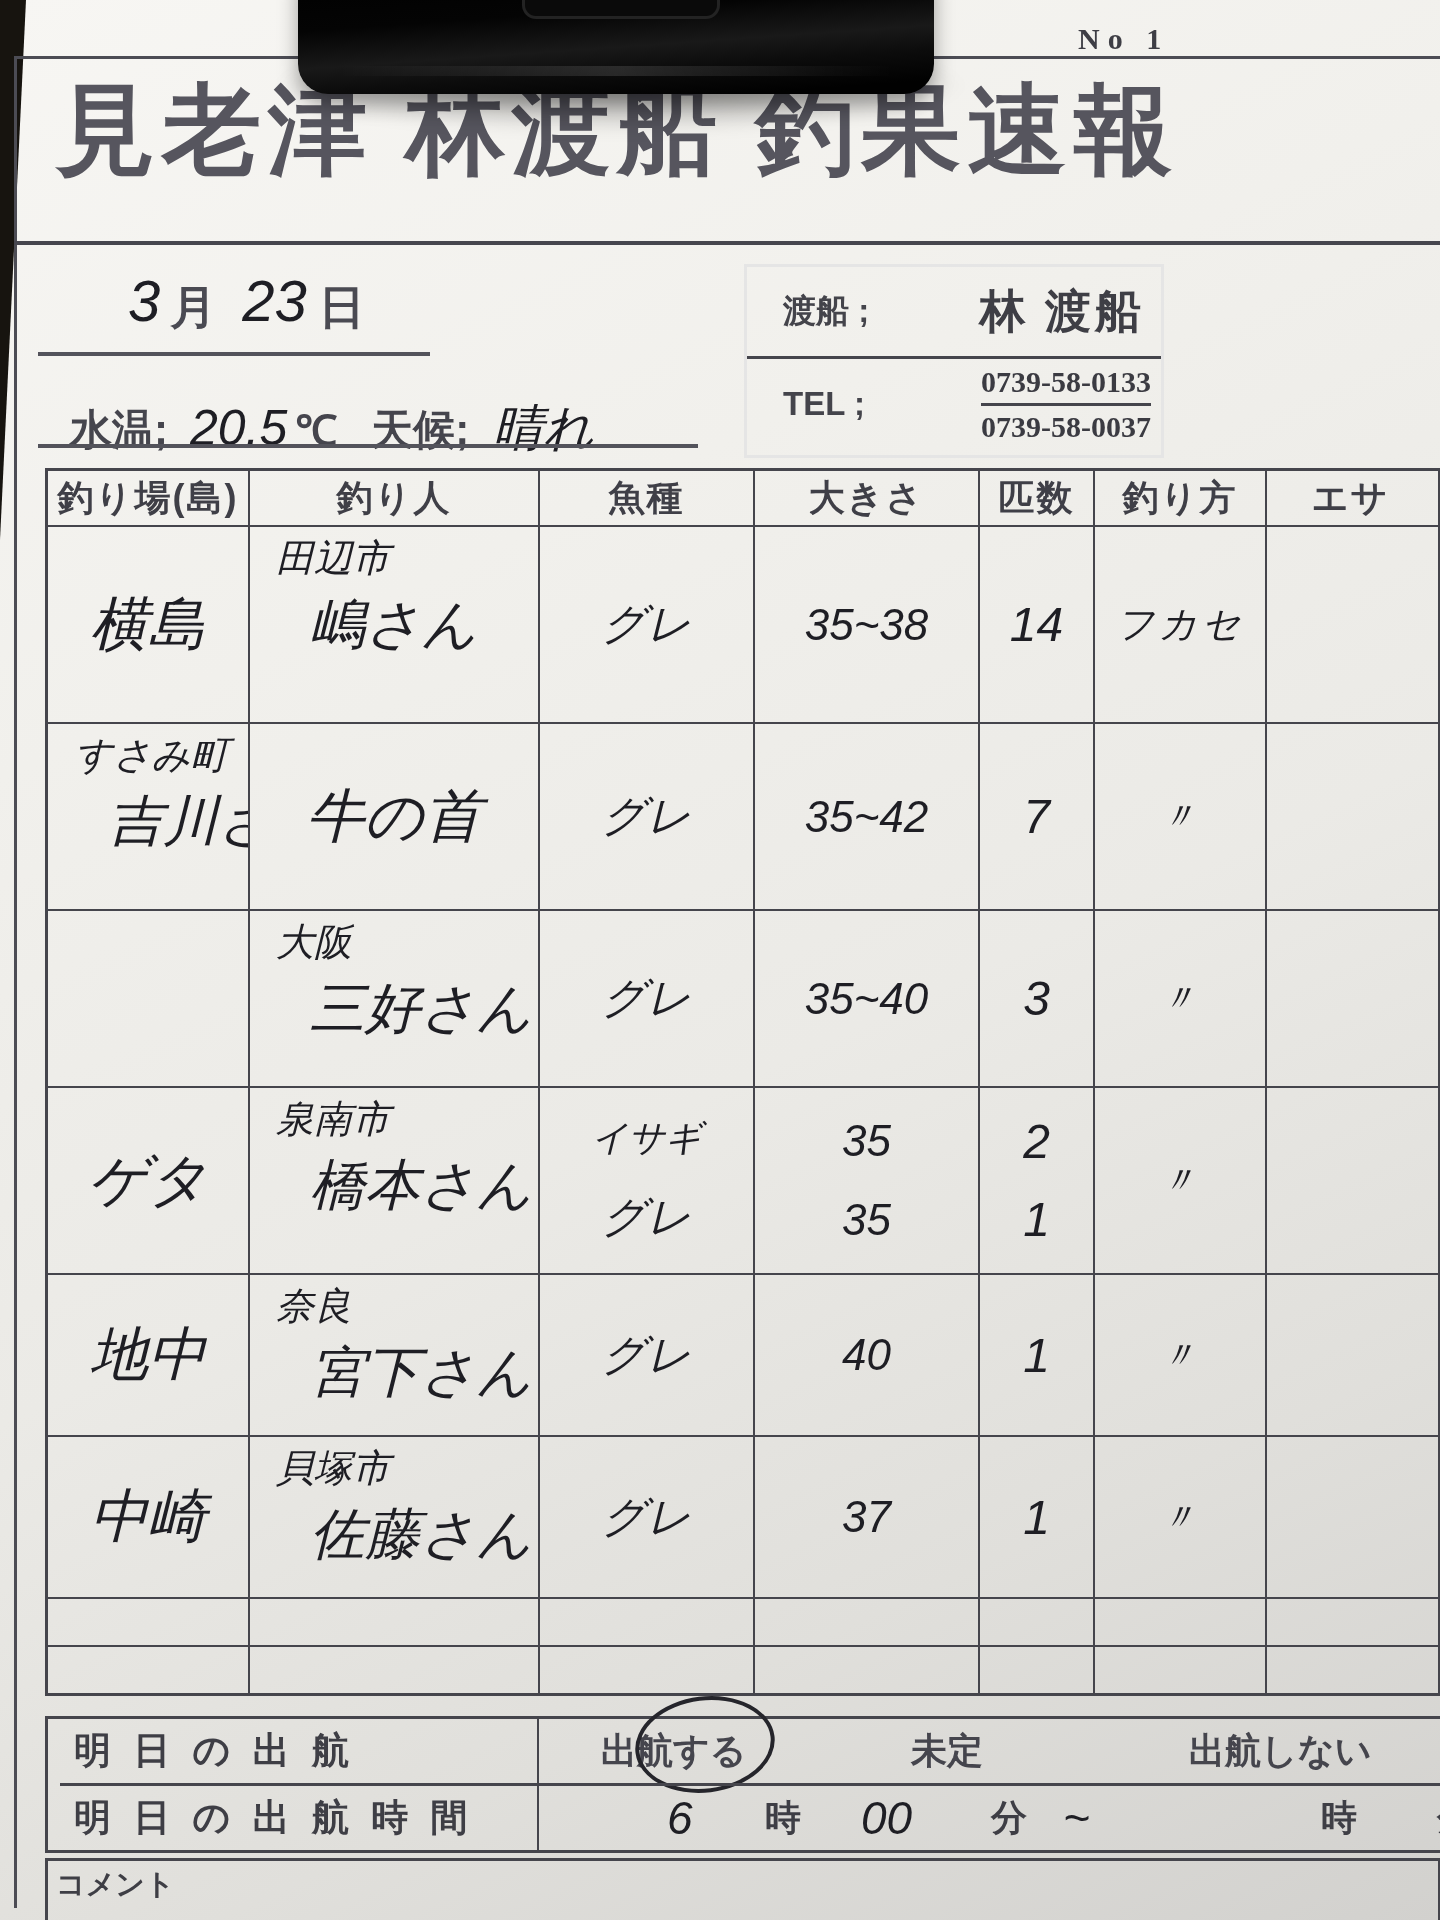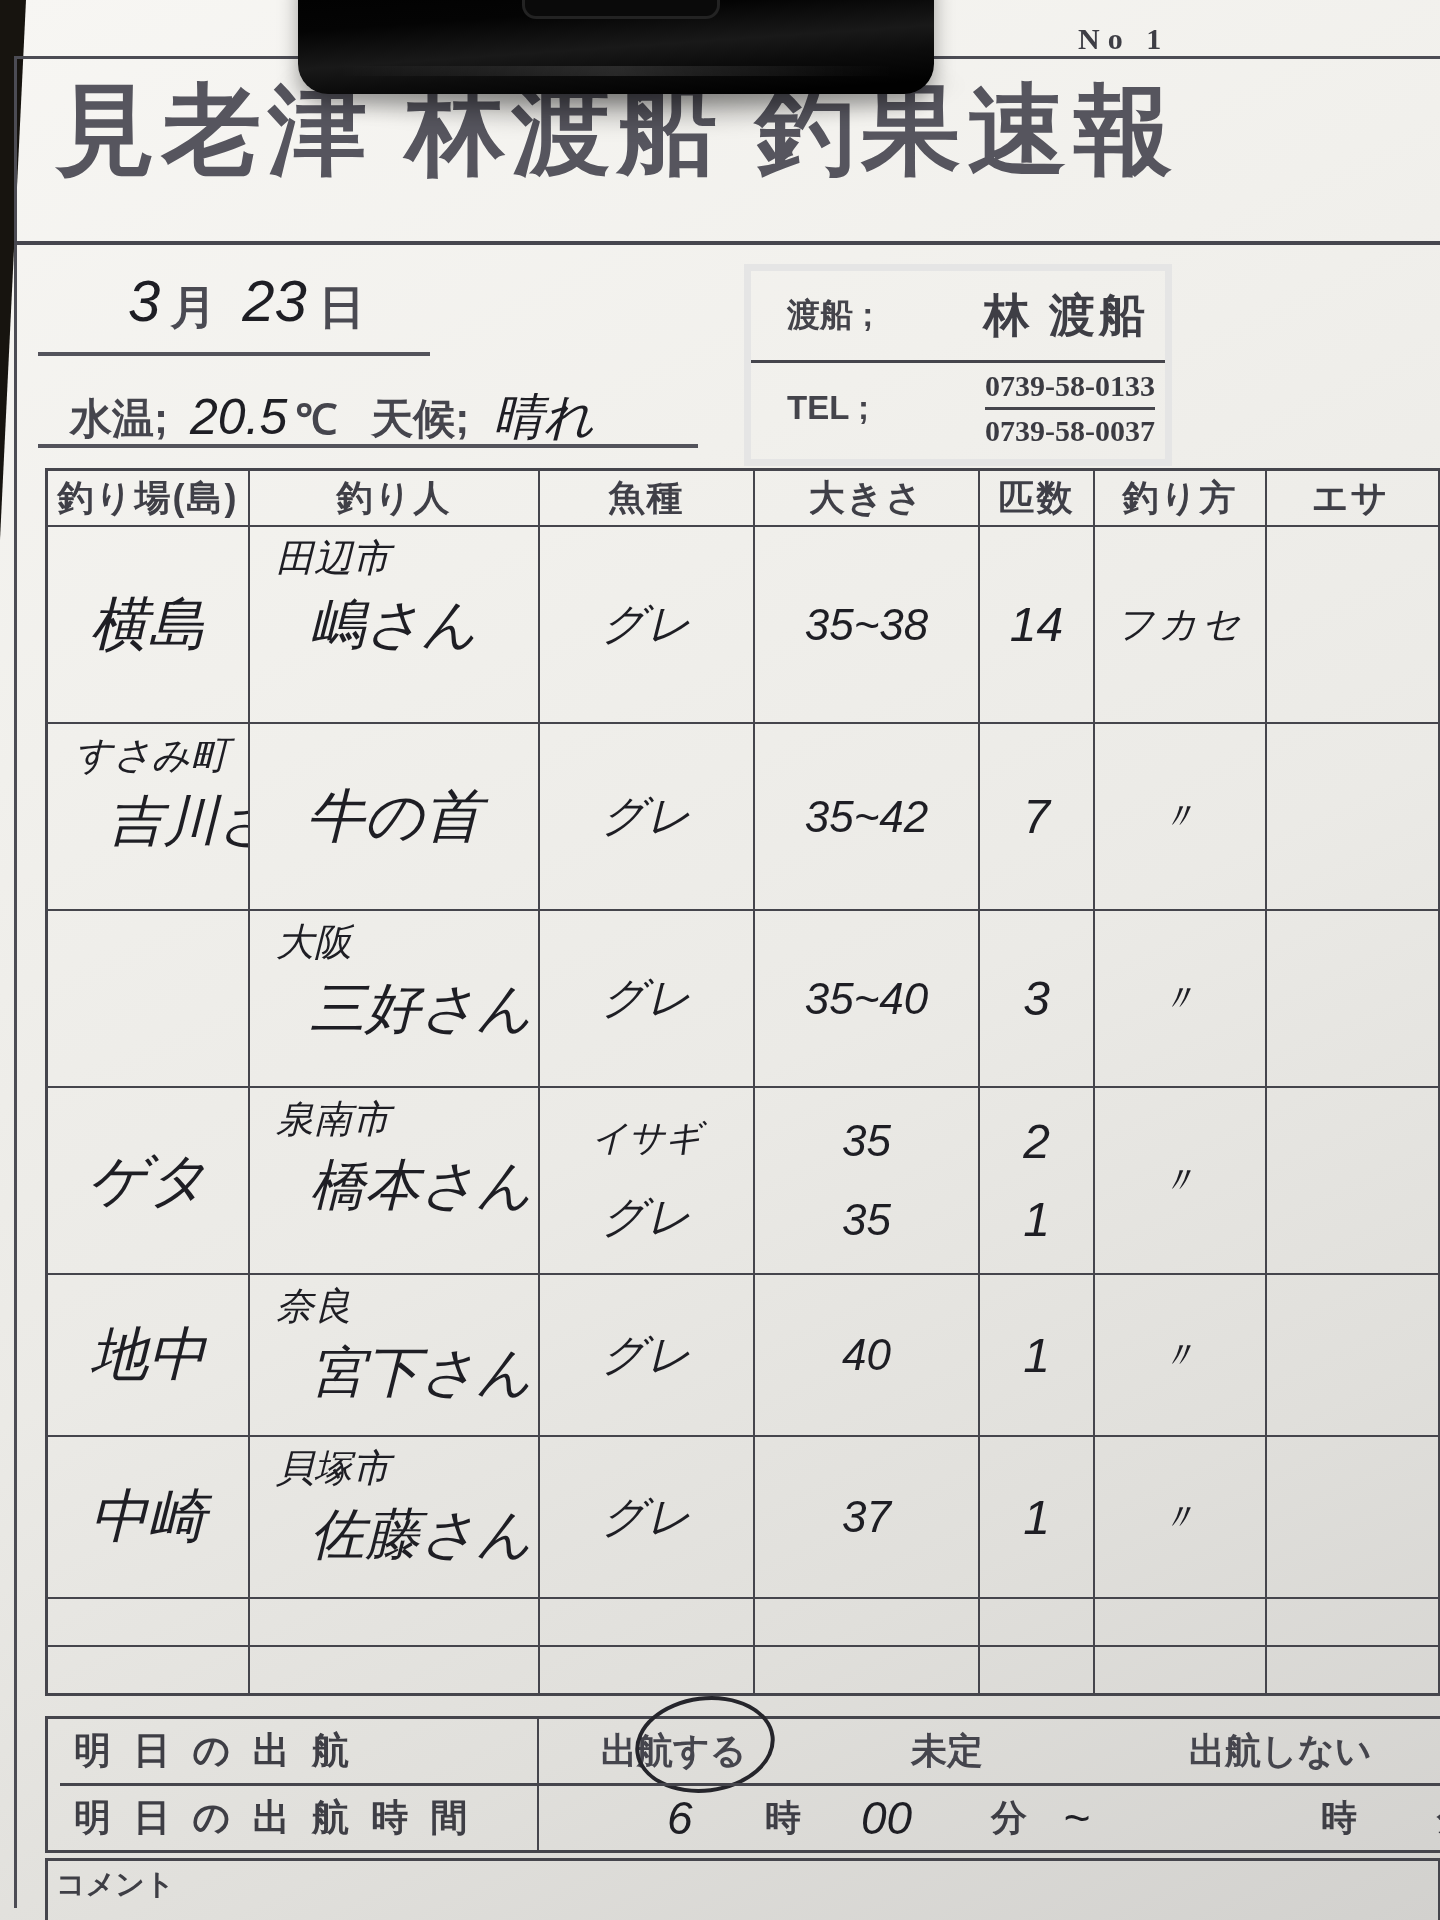--- a/index.html
+++ b/index.html
@@ -54,21 +54,21 @@
   .date-row{position:absolute;left:128px;top:272px;display:flex;align-items:flex-end;}
   .date-row .hwv{font-size:58px;line-height:1;}
   .date-row .lbl{font-weight:bold;font-size:46px;line-height:1;color:#4a4a52;}
   .date-underline{left:38px;top:352px;width:392px;height:4px;background:#53535b;}
   .temp-row{position:absolute;left:70px;top:388px;display:flex;align-items:flex-end;}
   .temp-row .lbl{font-weight:bold;font-size:42px;line-height:1.1;color:#45454d;}
   .temp-row .hwv{font-size:50px;line-height:1;}
   .temp-row .unit{font-family:"Liberation Serif",serif;font-weight:bold;font-size:42px;line-height:1.05;color:#45454d;}
   .temp-underline{left:38px;top:444px;width:660px;height:4px;background:#53535b;}
   
-  .telbox{position:absolute;left:744px;top:264px;width:414px;height:188px;border:7px solid #e5e5e5;}
+  .telbox{position:absolute;left:744px;top:264px;width:414px;height:188px;border:3px solid #e5e5e5;}
   .telbox .row1{height:89px;border-bottom:3px solid #45454c;display:flex;align-items:center;}
   .telbox .row2{height:90px;display:flex;align-items:center;}
   .telbox .lbl{font-weight:bold;font-size:33px;color:#44444b;padding-left:36px;white-space:nowrap;}
   .boat-name{font-family:"Liberation Serif",serif;font-weight:bold;font-size:46px;color:#3e3e45;margin-left:auto;padding-right:16px;white-space:nowrap;letter-spacing:4px;}
   .tel-numbers{margin-left:auto;padding-right:10px;display:flex;flex-direction:column;align-items:flex-end;}
   .tel-numbers span{font-family:"Liberation Serif",serif;font-weight:bold;font-size:30px;color:#3b3b42;line-height:1.25;}
   .tel-numbers span:first-child{border-bottom:3px solid #45454c;padding-bottom:2px;margin-bottom:2px;}
   
   .rtable{position:absolute;left:45px;top:468px;width:1390px;border:3px solid #45454c;}
   .trow{display:grid;grid-template-columns:200px 290px 215px 225px 115px 172px 169px;border-top:2px solid #45454c;}
@@ -130,21 +130,21 @@
   <div class="date-row">
     <span class="hw hwv">3</span>
     <span class="lbl" style="margin:0 26px 0 10px;">月</span>
     <span class="hw hwv">23</span>
     <span class="lbl" style="margin-left:12px;">日</span>
   </div>
   <div class="line date-underline"></div>
 
   <div class="temp-row">
     <span class="lbl">水温;</span>
-    <span class="hw hwv" style="margin:4px 8px 0 22px;text-align:right;">20.5</span>
+    <span class="hw hwv" style="margin:15px 8px 0 22px;text-align:right;">20.5</span>
     <span class="unit">℃</span>
     <span class="lbl" style="margin-left:34px;">天候;</span>
     <span class="hw hwv" style="margin-left:24px;">晴れ</span>
   </div>
   <div class="line temp-underline"></div>
 
   <div class="telbox">
     <div class="row1">
       <span class="lbl">渡船 ;</span>
       <span class="boat-name">林 渡船</span>

